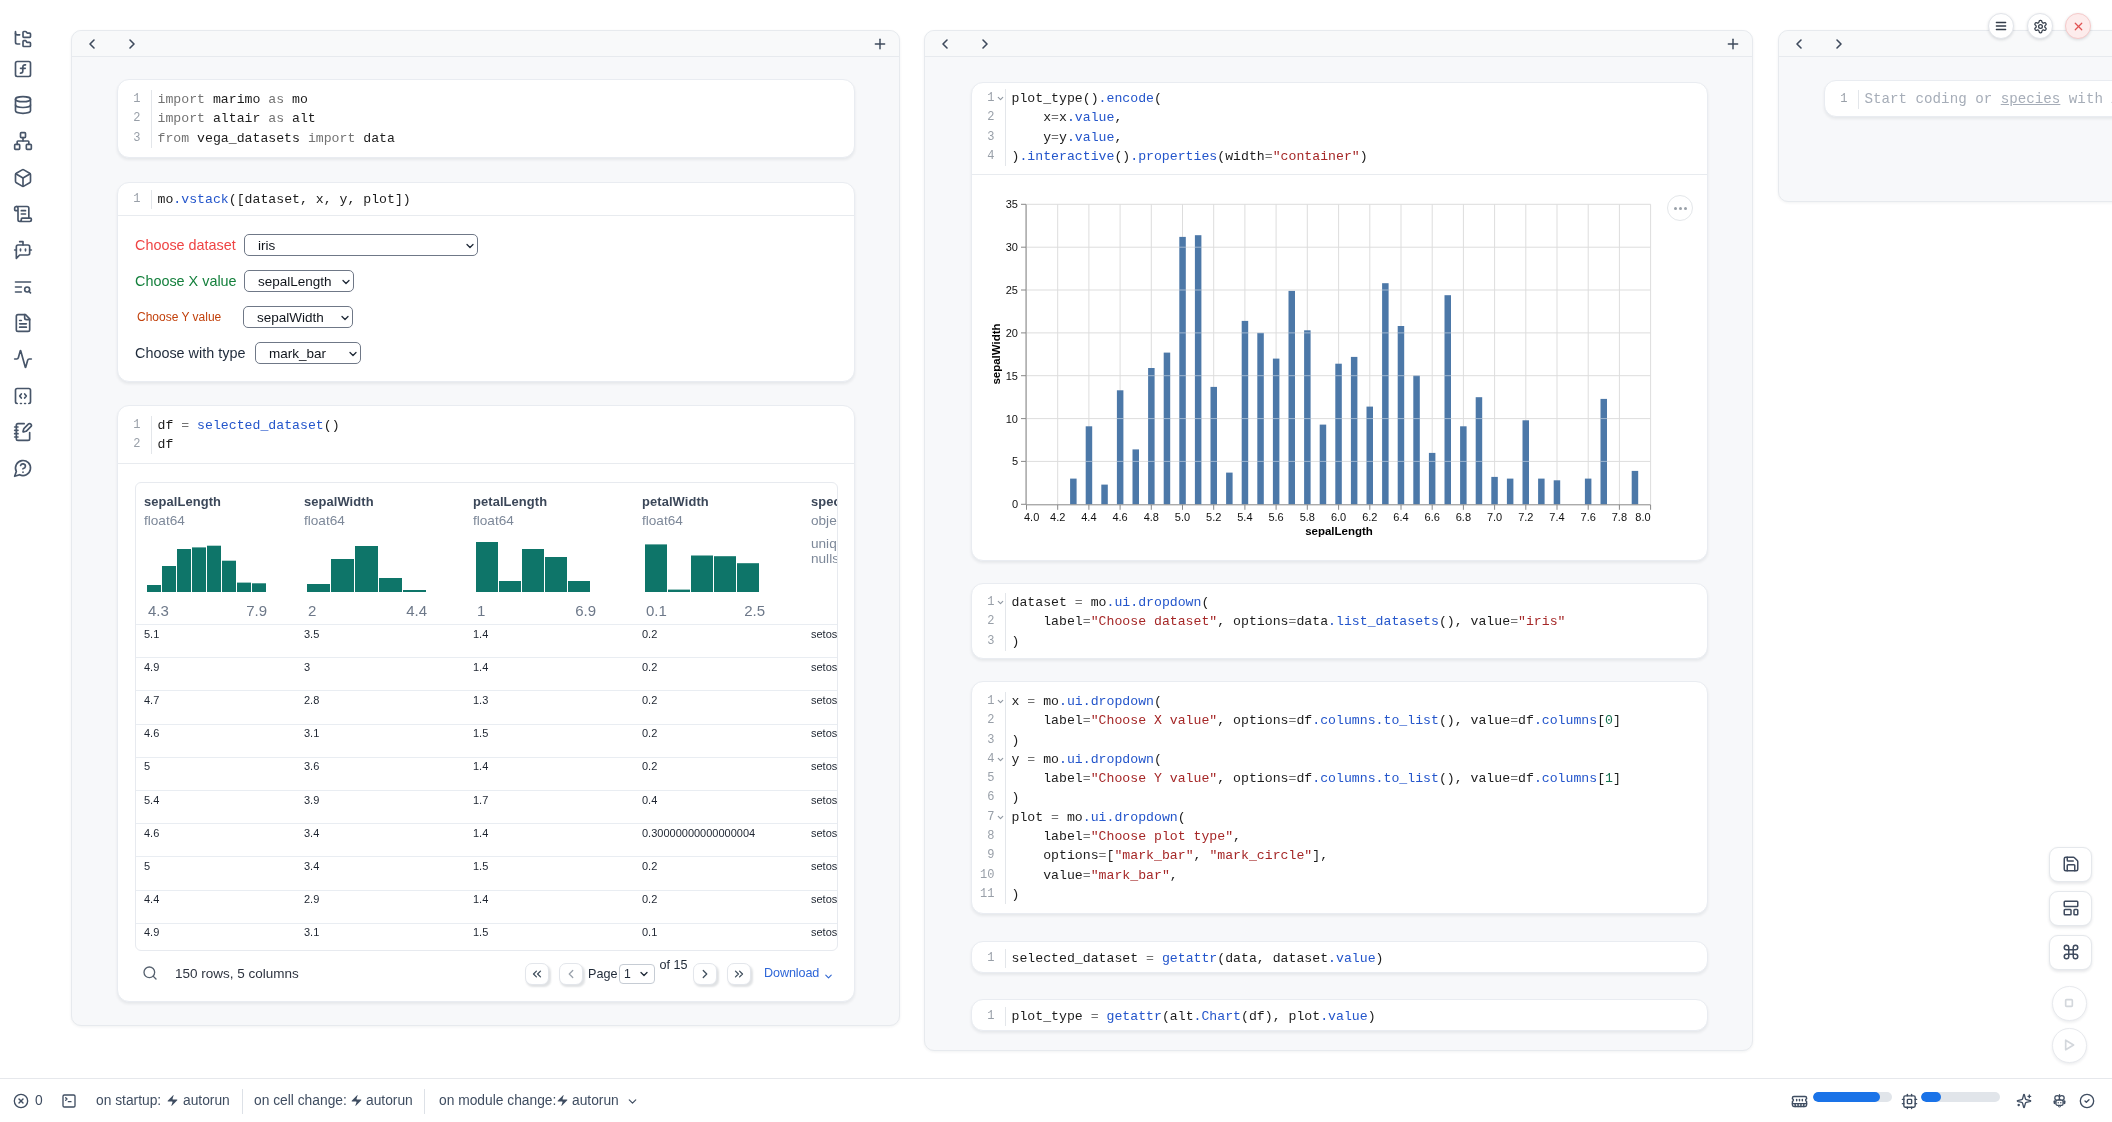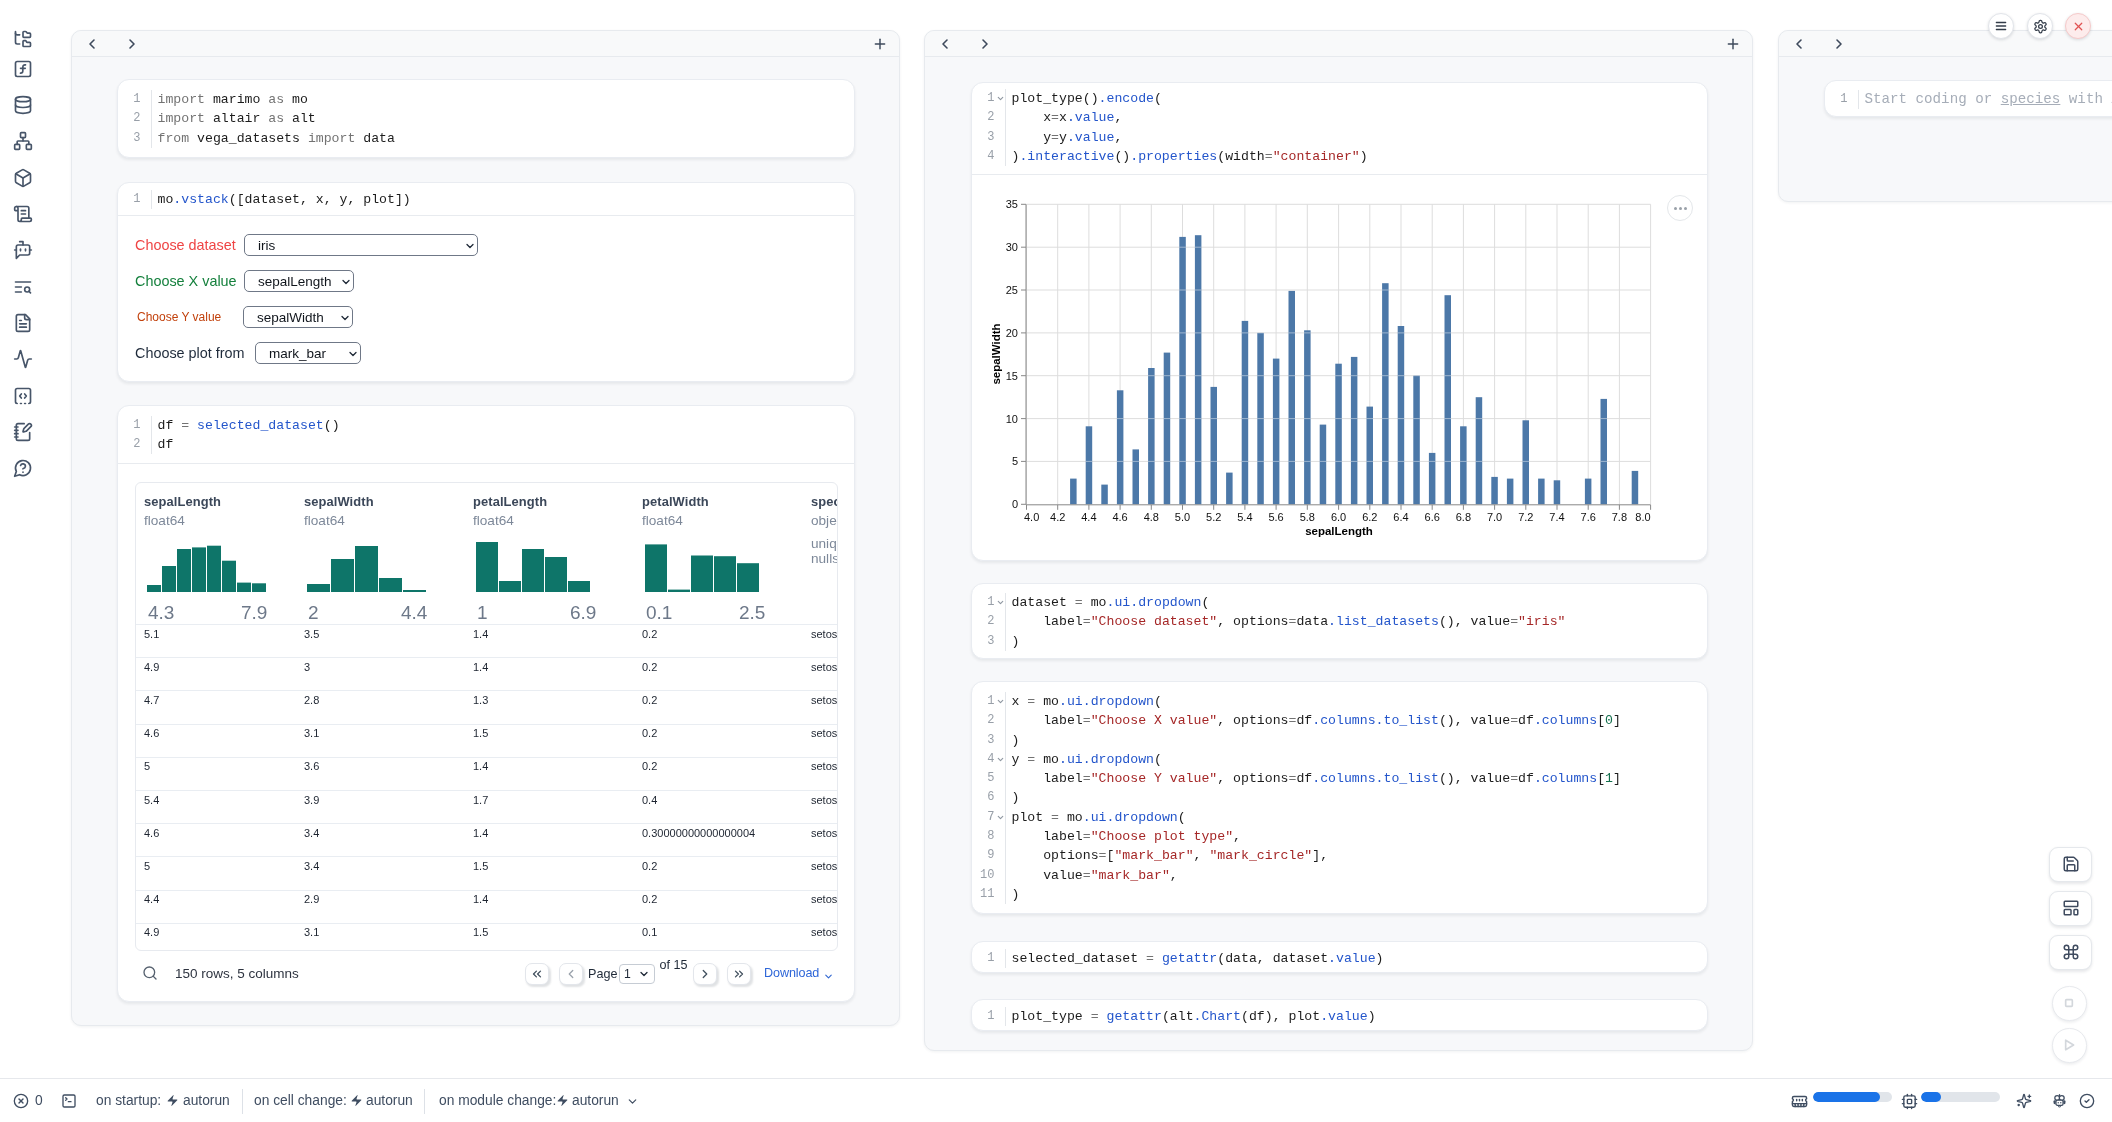--- a/index.html
+++ b/index.html
@@ -14,21 +14,21 @@
 .fold{position:absolute;right:0px;top:5px;line-height:0}
 .src{padding-left:6px;white-space:pre;font:13.2px "Liberation Mono",monospace;color:#1c1c1c;line-height:19.3px}
 .src i{font-style:normal}
 .k{color:#737373}.s{color:#a52727}.f{color:#2355cb}.n{color:#126e4c}
 .divider{position:absolute;left:0;right:0;border-top:1px solid #e8ebef}
 .dd{position:absolute;height:22px;border:1.2px solid #6f7887;border-radius:5px;background:#fff;display:flex;align-items:center;
     font-size:13.5px;color:#10151c;padding-left:13px}
 .tbox{position:absolute;left:17px;top:76px;width:703px;height:469px;border:1px solid #e7eaef;border-radius:6px;background:#fff;overflow:hidden}
 .th{position:absolute;font-size:12.9px;font-weight:bold;color:#3b4759;letter-spacing:0.1px}
 .tt{position:absolute;font-size:13.6px;color:#7d8899;white-space:nowrap}
-.tm{position:absolute;font-size:19px;color:#6d7889}
+.tm{position:absolute;font-size:15px;color:#6d7889}
 .tr{position:absolute;left:0;width:703px;height:33.2px;border-top:1px solid #e9edf2}
 .tr span{position:absolute;top:2.5px;font-size:11px;color:#1d2430}
 .pgb{position:absolute;top:11px;width:24px;height:22px;background:#fff;border:1px solid #e3e6eb;border-radius:7px;
      box-shadow:1.5px 2px 2px rgba(18,28,45,.13);display:flex;align-items:center;justify-content:center}
 .psel{position:absolute;left:501px;top:12px;width:36px;height:20px;border:1px solid #c6ccd4;border-radius:4px;background:#fff;
       display:flex;align-items:center;justify-content:center;font-size:12.2px;color:#1f2937;padding-left:0px}
 .cbtn{position:absolute;width:26px;height:26px;border-radius:50%;background:#fff;border:1px solid #e2e5ea;
       box-shadow:0 1px 3px rgba(18,28,45,.14);display:flex;align-items:center;justify-content:center}
 .sqbtn{position:absolute;width:43px;height:34.5px;border-radius:9px;background:#fff;border:1px solid #e5e8ec;
       box-shadow:0 1.5px 3px rgba(18,28,45,.1);display:flex;align-items:center;justify-content:center}
@@ -161,21 +161,21 @@
         <span>iris</span>
       </div>
       <div style="position:absolute;left:17px;top:87px;height:22px;display:flex;align-items:center;font-size:14.4px;color:#15803d">Choose X value</div>
       <div class="dd" style="left:126px;top:87px;width:110px">
         <span>sepalLength</span>
       </div>
       <div style="position:absolute;left:19px;top:123px;height:22px;display:flex;align-items:center;font-size:12px;color:#c2410c">Choose Y value</div>
       <div class="dd" style="left:125px;top:123px;width:110px">
         <span>sepalWidth</span>
       </div>
-      <div style="position:absolute;left:17px;top:159px;height:22px;display:flex;align-items:center;font-size:14.4px;color:#1e2a3a">Choose plot from</div>
+      <div style="position:absolute;left:17px;top:159px;height:22px;display:flex;align-items:center;font-size:14.4px;color:#1e2a3a">Choose with type</div>
       <div class="dd" style="left:137px;top:159px;width:106px">
         <span>mark_bar</span>
       </div>
       <div style="position:absolute;left:346px;top:55px"><svg width="12" height="12" viewBox="0 0 24 24" fill="none" stroke="#1f2937" stroke-width="2.6" stroke-linecap="round" stroke-linejoin="round" style="">
           <path d="m6 9 6 6 6-6"></path>
         </svg></div>
       <div style="position:absolute;left:222px;top:91px"><svg width="12" height="12" viewBox="0 0 24 24" fill="none" stroke="#1f2937" stroke-width="2.6" stroke-linecap="round" stroke-linejoin="round" style="">
           <path d="m6 9 6 6 6-6"></path>
         </svg></div>
       <div style="position:absolute;left:221px;top:127px"><svg width="12" height="12" viewBox="0 0 24 24" fill="none" stroke="#1f2937" stroke-width="2.6" stroke-linecap="round" stroke-linejoin="round" style="">

